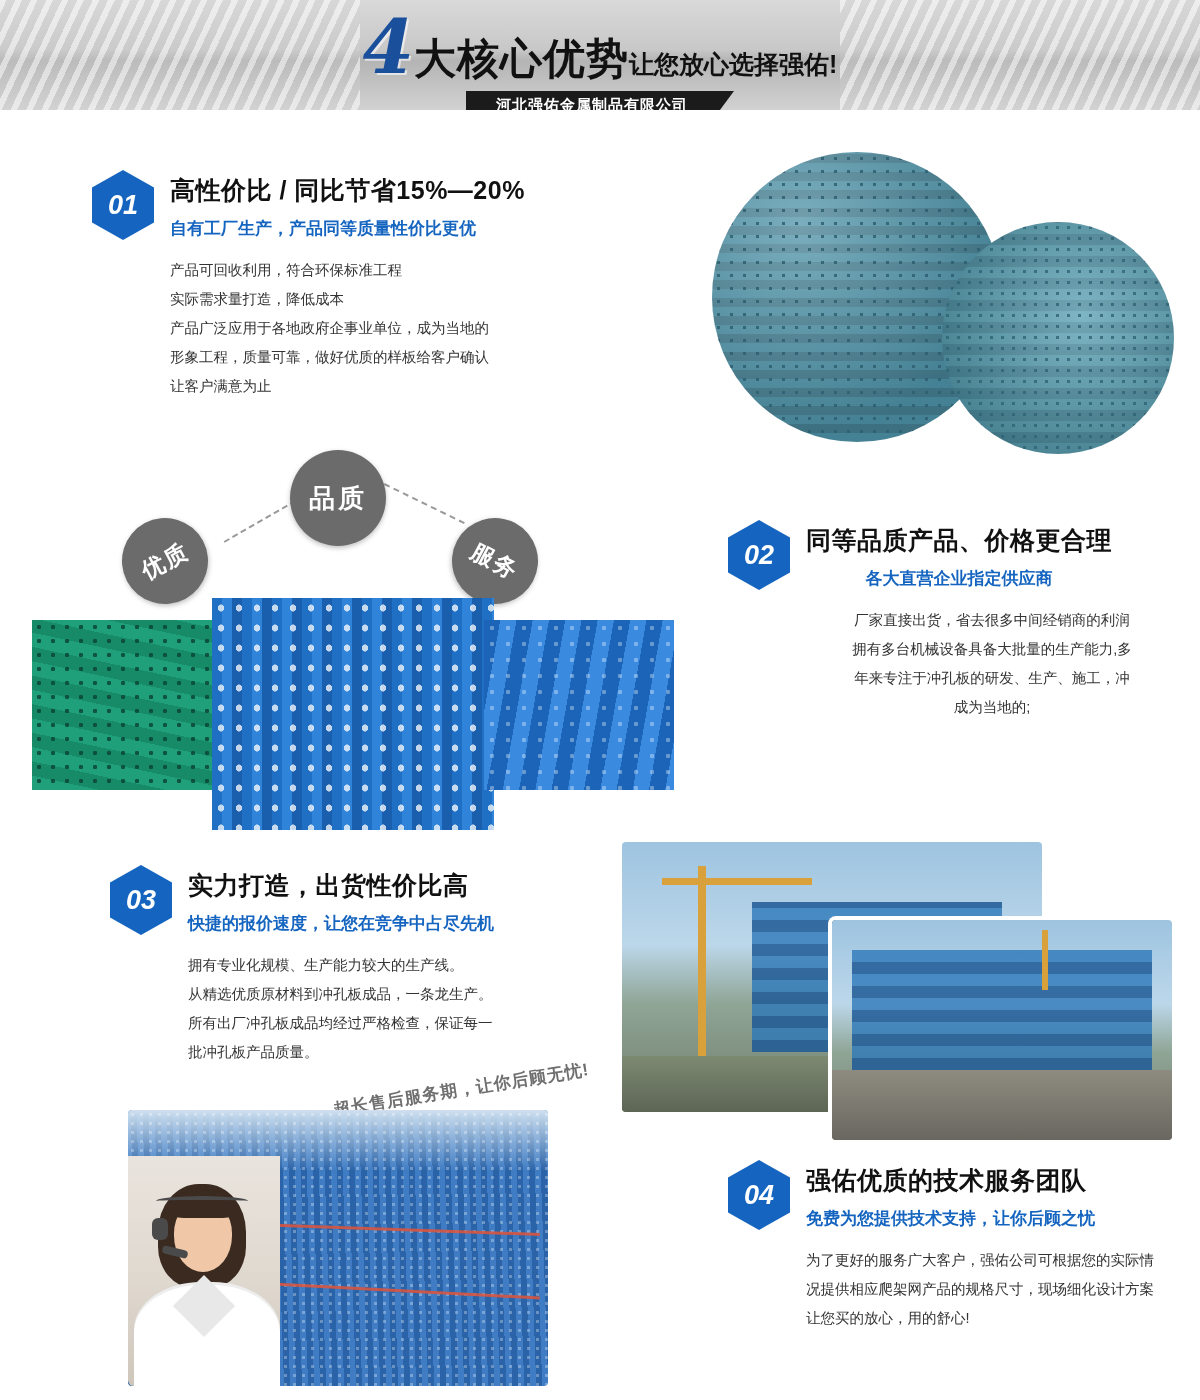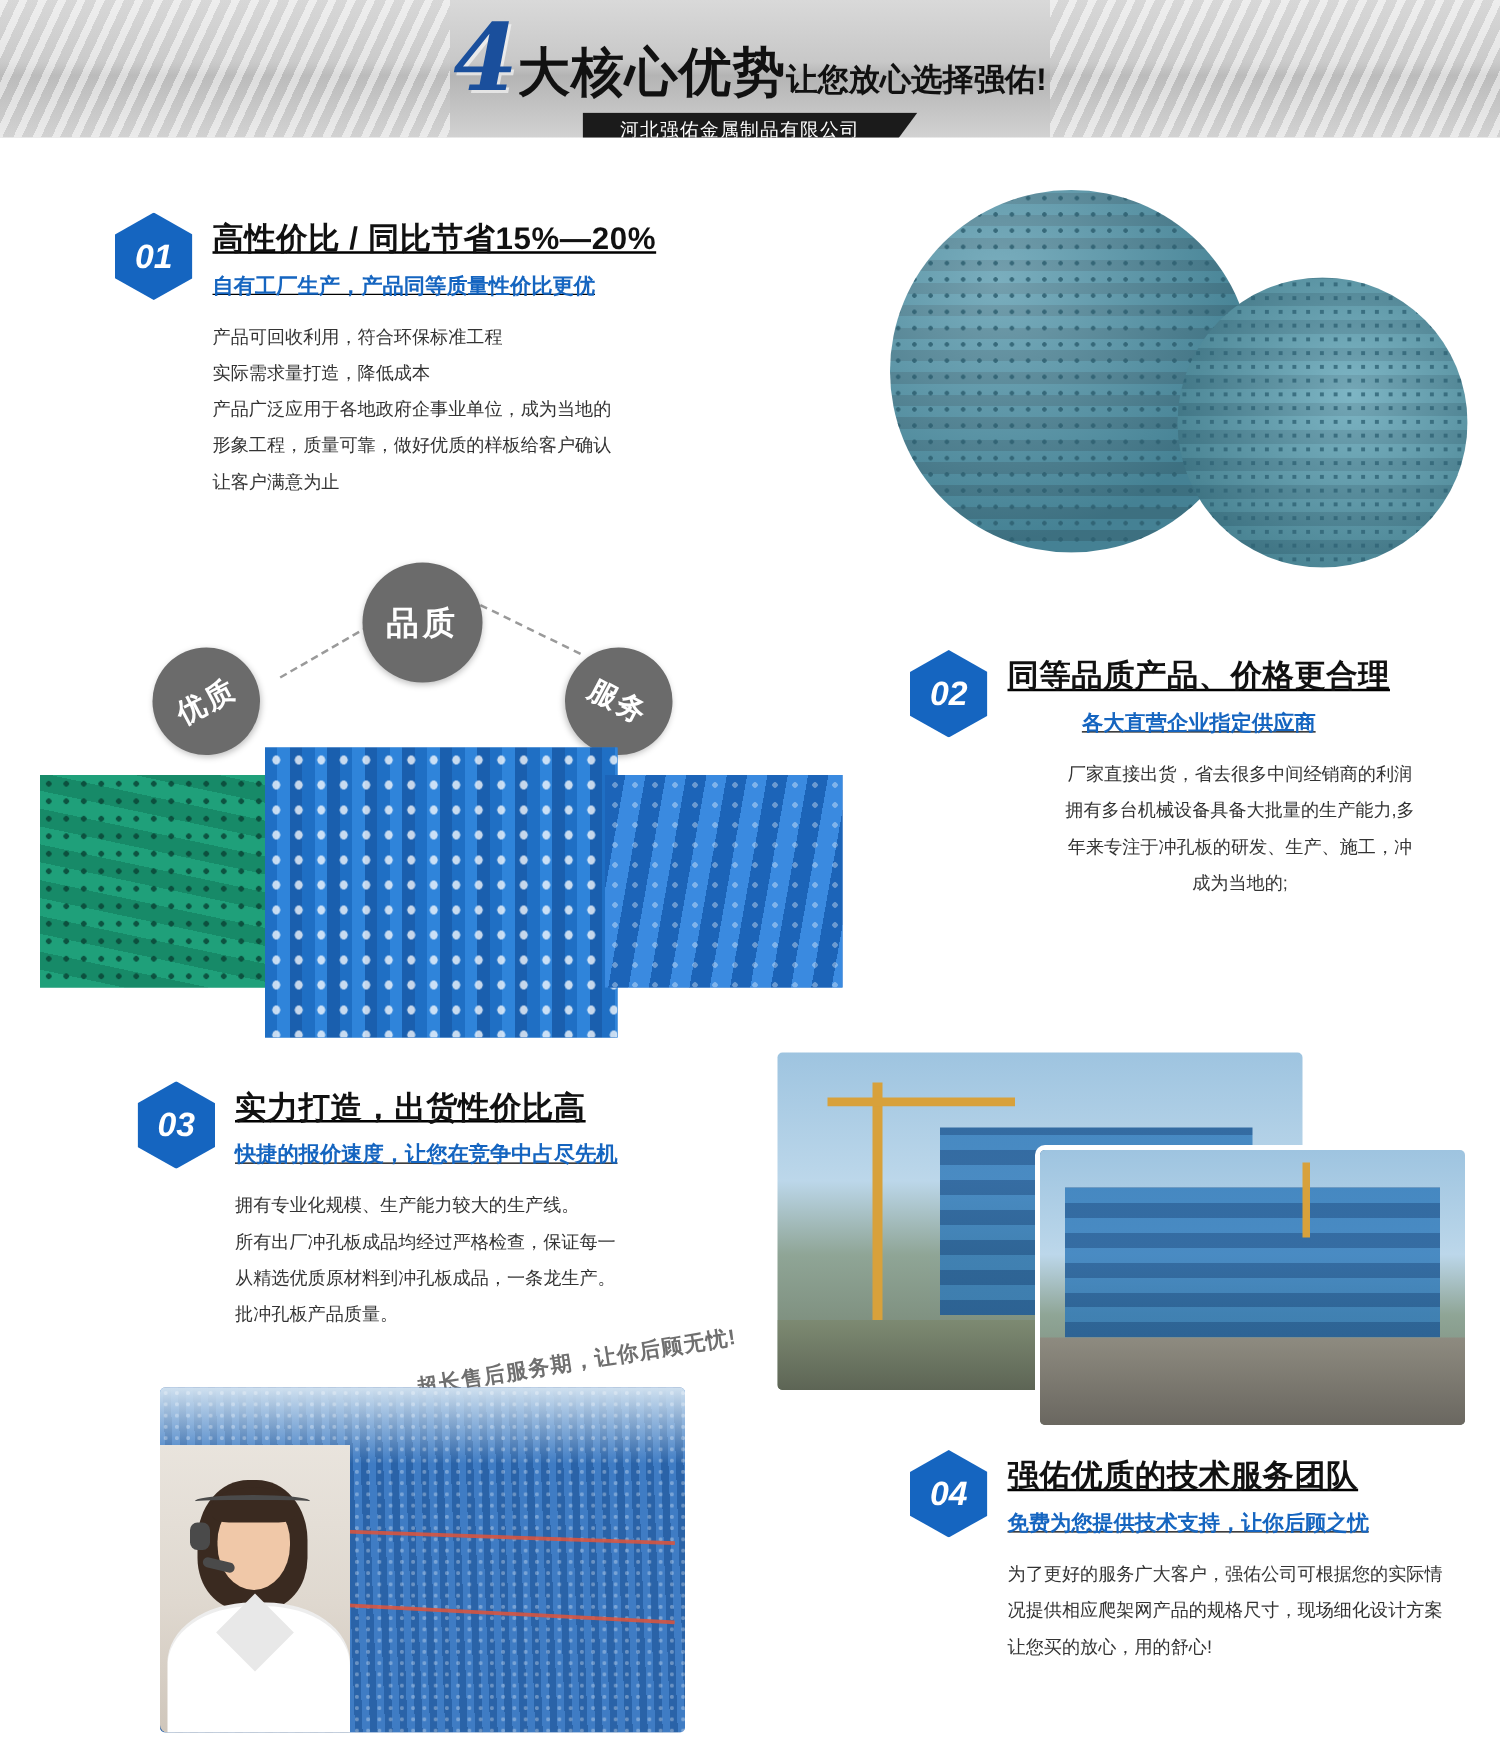--- a/index.html
+++ b/index.html
@@ -66,21 +66,21 @@
     font-size: 25px;
     font-weight: bold;
     color: #111;
   }
   .company-bar {
     margin-top: 4px;
     position: relative;
     background: #1b1b1b;
     color: #ffffff;
     font-size: 15px;
-    font-weight: normal;
+    font-weight: bold;
     letter-spacing: 1px;
     padding: 5px 46px 5px 30px;
     clip-path: polygon(0 0, 100% 0, 92% 100%, 0 100%);
   }
 
   
   .section { position: absolute; }
 
   .hex {
     position: relative;
@@ -92,21 +92,21 @@
     background: #1565c0;
     clip-path: polygon(50% 0%, 100% 25%, 100% 75%, 50% 100%, 0% 75%, 0% 25%);
     color: #fff;
     font-size: 27px;
     font-weight: bold;
     font-style: italic;
     flex: 0 0 auto;
   }
 
   .head-row { display: flex; align-items: flex-start; }
-  .head-text { margin-left: 16px; padding-top: 4px; text-decoration: underline; }
+  .head-text { margin-left: 16px; padding-top: 4px; }
   .h-title {
     font-size: 25px;
     font-weight: bold;
     color: #111;
     letter-spacing: 0.5px;
     white-space: nowrap;
   }
   .h-sub {
     margin-top: 10px;
     font-size: 17px;
@@ -368,22 +368,22 @@
 <div class="section" style="left:110px; top:865px; width:520px;">
   <div class="head-row">
     <div class="hex">03</div>
     <div class="head-text">
       <div class="h-title">实力打造，出货性价比高</div>
       <div class="h-sub">快捷的报价速度，让您在竞争中占尽先机</div>
     </div>
   </div>
   <div class="body-lines" style="margin-left:78px;">
     <div>拥有专业化规模、生产能力较大的生产线。</div>
+    <div>从精选优质原材料到冲孔板成品，一条龙生产。</div>
     <div>所有出厂冲孔板成品均经过严格检查，保证每一</div>
-    <div>从精选优质原材料到冲孔板成品，一条龙生产。</div>
     <div>批冲孔板产品质量。</div>
   </div>
 </div>
 
 <div class="photo site-photo" style="left:622px; top:842px; width:420px; height:270px; border-radius:4px;">
   <div class="building" style="left:130px; top:60px; width:250px; height:150px;"></div>
   <div class="crane" style="left:76px; top:24px; width:8px; height:200px;"></div>
   <div class="crane" style="left:40px; top:36px; width:150px; height:7px;"></div>
   <div class="ground" style="height:56px;"></div>
 </div>

